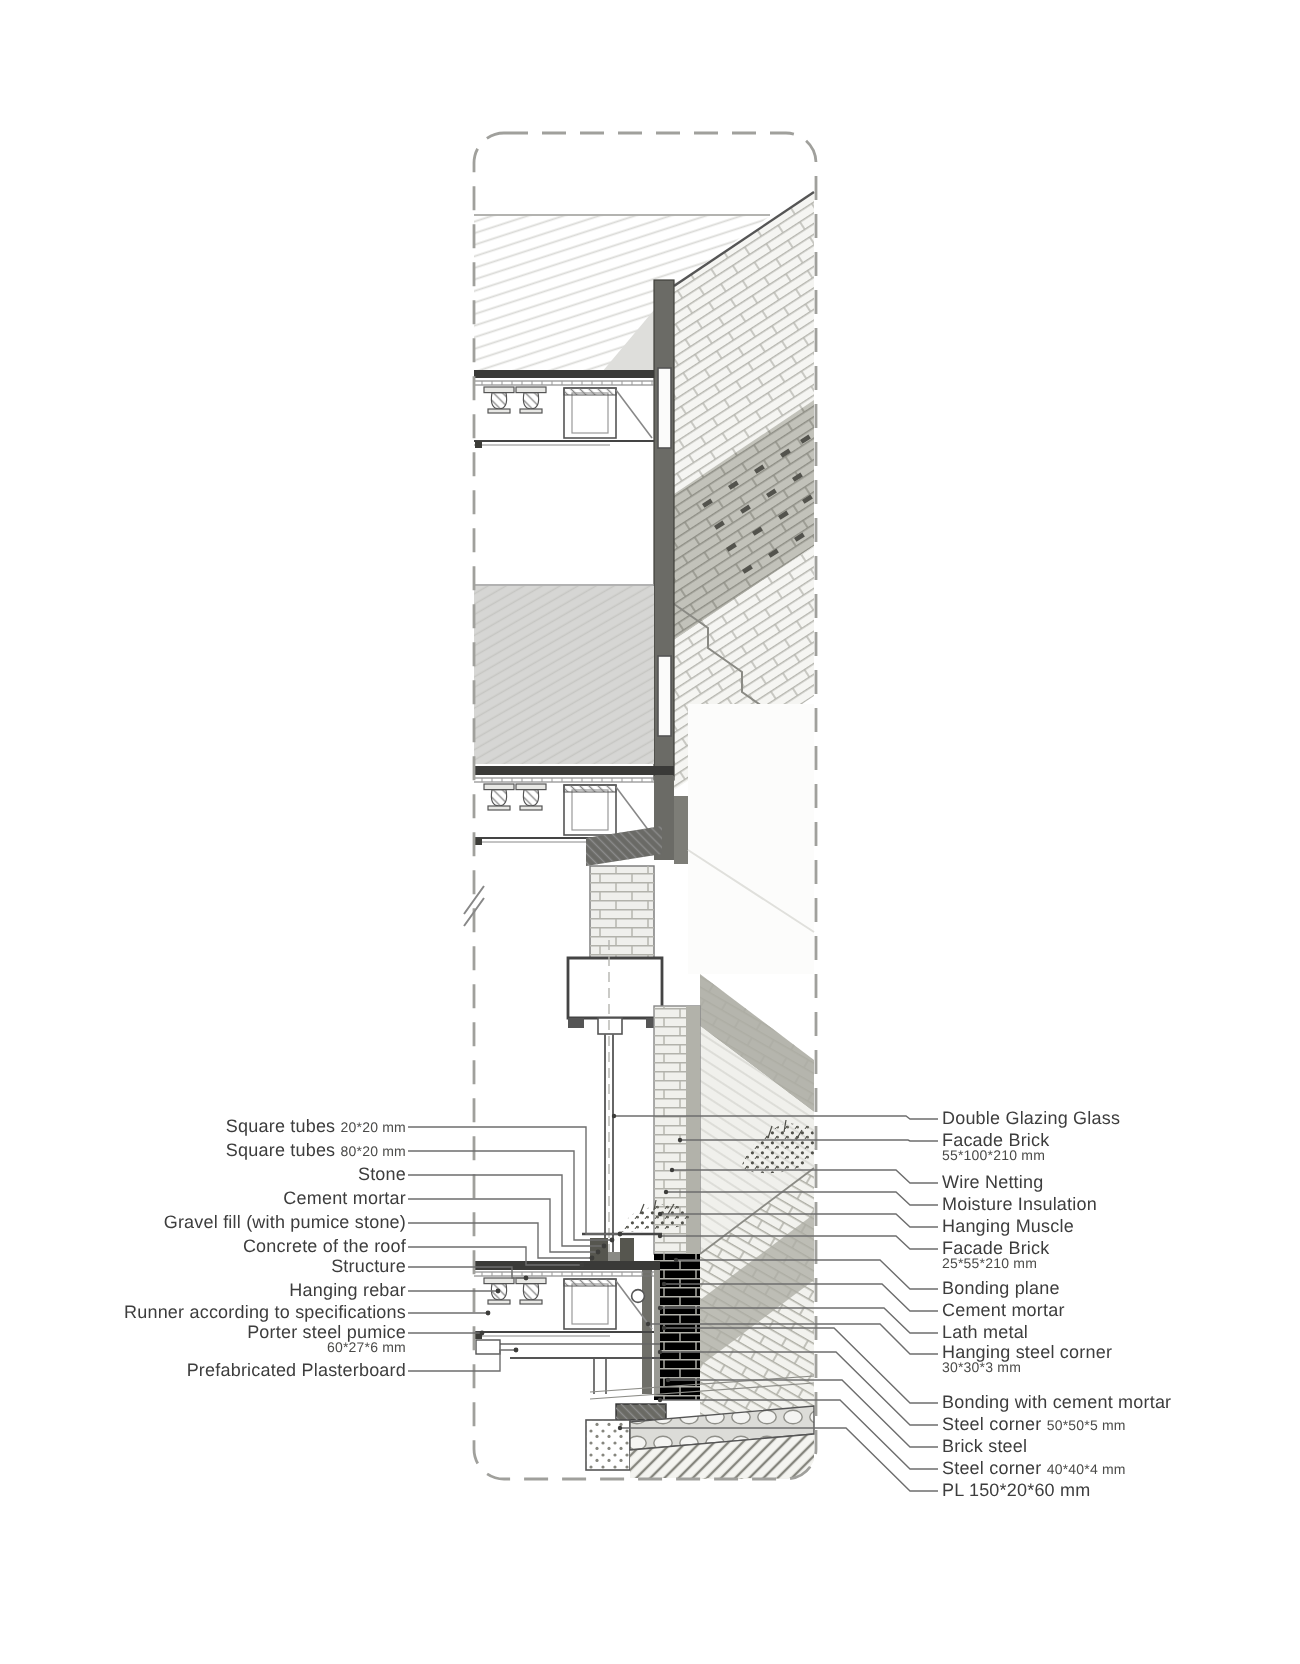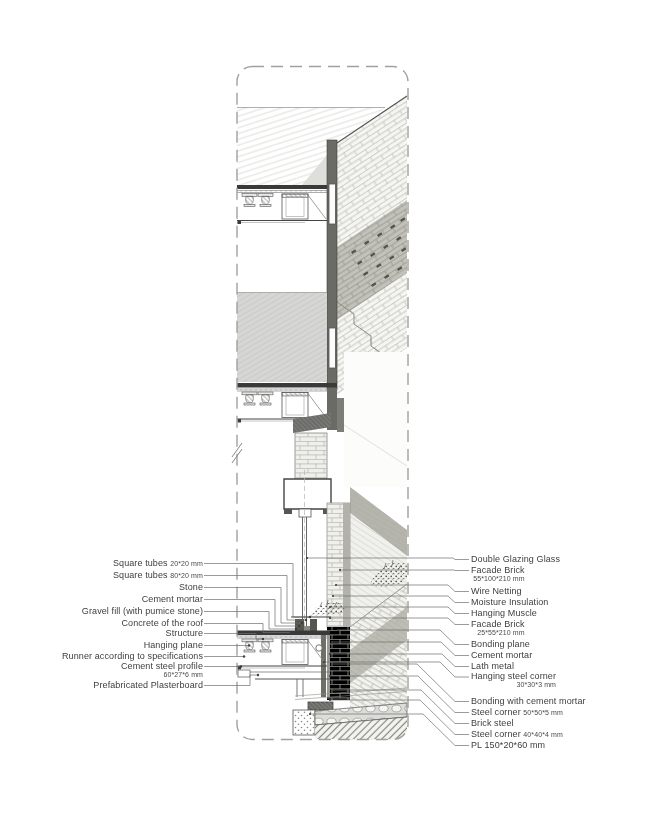--- a/index.html
+++ b/index.html
@@ -2,21 +2,21 @@
 <html><head>
 <meta charset="utf-8">
 <style>
   html,body{margin:0;padding:0;background:#ffffff;}
   #page{position:relative;width:650px;height:832px;background:#ffffff;overflow:hidden;
         font-family:"Liberation Sans",sans-serif;}
   #drawing{position:absolute;left:0;top:0;}
   .lbl{position:absolute;font-size:9px;line-height:10px;color:#3d3d3d;white-space:nowrap;
        letter-spacing:0.1px;}
   .lbl-l{right:447px;text-align:right;}
-  .lbl-r{left:471px;text-align:right;}
+  .lbl-r{left:471px;text-align:left;}
   .dims{font-size:7px;color:#4a4a48;}
   .dims-block{display:block;line-height:8px;}
 </style>
 </head>
 <body>
 
 <div id="page">
 
 <svg id="drawing" width="650" height="832" viewBox="0 0 650 832" xmlns="http://www.w3.org/2000/svg">
   <defs>
@@ -294,23 +294,23 @@
   </g>
 </svg>
 
 <div class="lbl lbl-l" style="top:558px"><span>Square tubes</span> <span class="dims">20*20 mm</span></div>
 <div class="lbl lbl-l" style="top:570px"><span>Square tubes</span> <span class="dims">80*20 mm</span></div>
 <div class="lbl lbl-l" style="top:582px"><span>Stone</span></div>
 <div class="lbl lbl-l" style="top:594px"><span>Cement mortar</span></div>
 <div class="lbl lbl-l" style="top:606px"><span>Gravel fill (with pumice stone)</span></div>
 <div class="lbl lbl-l" style="top:618px"><span>Concrete of the roof</span></div>
 <div class="lbl lbl-l" style="top:628px"><span>Structure</span></div>
-<div class="lbl lbl-l" style="top:640px"><span>Hanging plane</span></div>
+<div class="lbl lbl-l" style="top:640px"><span>Hanging rebar</span></div>
 <div class="lbl lbl-l" style="top:651px"><span>Runner according to specifications</span></div>
-<div class="lbl lbl-l" style="top:661px"><span>Cement steel profile</span><span class="dims dims-block">60*27*6 mm</span></div>
+<div class="lbl lbl-l" style="top:661px"><span>Porter steel pumice</span><span class="dims dims-block">60*27*6 mm</span></div>
 <div class="lbl lbl-l" style="top:680px"><span>Prefabricated Plasterboard</span></div>
 
 <div class="lbl lbl-r" style="top:554px"><span>Double Glazing Glass</span></div>
 <div class="lbl lbl-r" style="top:565px"><span>Facade Brick</span><span class="dims dims-block">55*100*210 mm</span></div>
 <div class="lbl lbl-r" style="top:586px"><span>Wire Netting</span></div>
 <div class="lbl lbl-r" style="top:597px"><span>Moisture Insulation</span></div>
 <div class="lbl lbl-r" style="top:608px"><span>Hanging Muscle</span></div>
 <div class="lbl lbl-r" style="top:619px"><span>Facade Brick</span><span class="dims dims-block">25*55*210 mm</span></div>
 <div class="lbl lbl-r" style="top:639px"><span>Bonding plane</span></div>
 <div class="lbl lbl-r" style="top:650px"><span>Cement  mortar</span></div>

